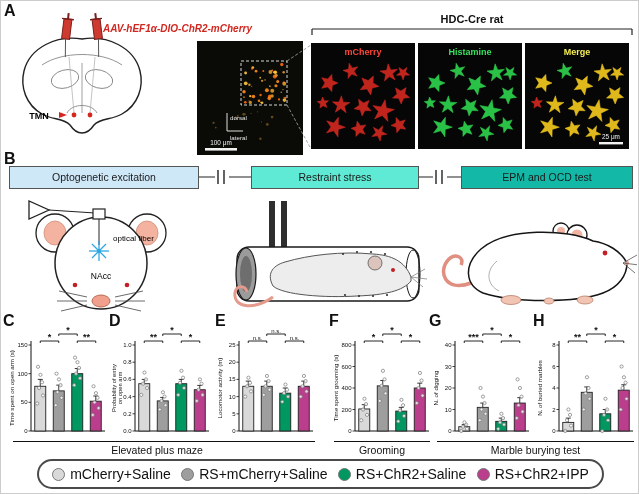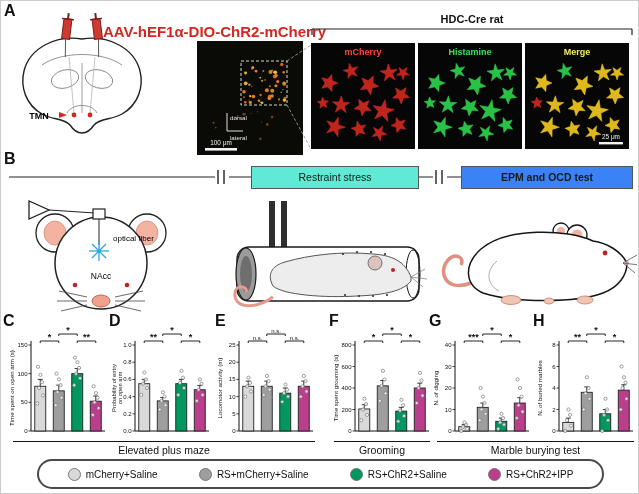--- a/index.html
+++ b/index.html
@@ -4,33 +4,33 @@
 <style>
   html,body{margin:0;padding:0;background:#fff;}
   .fig{position:relative;width:639px;height:494px;background:#fff;overflow:hidden;
        font-family:"Liberation Sans",sans-serif;color:#111;border:1px solid #ccc;box-sizing:border-box;}
   .plet{position:absolute;font-weight:700;font-size:16px;line-height:1;}
   .abs{position:absolute;}
   svg text{font-family:"Liberation Sans",sans-serif;}
   .fhead{font-size:9px;font-weight:700;text-anchor:middle;}
   .mlab{fill:#e8e8e8;font-size:6.2px;}
   .scaletxt{fill:#f2f2f2;font-size:6.4px;text-anchor:middle;}
-  .aav{position:absolute;left:102px;top:22px;font-size:15px;color:#d02820;font-weight:600;}
+  .aav{position:absolute;left:102px;top:22px;font-size:10px;color:#d02820;font-weight:600;font-style:italic;}
   .hdctitle{position:absolute;left:310px;top:12px;width:322px;text-align:center;font-size:11px;font-weight:bold;}
   .crecap{position:absolute;left:0px;top:138px;width:158px;text-align:center;font-size:11.5px;}
   .timeline{position:absolute;left:8px;top:164px;width:623px;height:26px;}
   .tlbox{position:absolute;top:1px;height:21px;border:1.5px solid #555;text-align:center;
          font-size:10.5px;line-height:21px;color:#1a1a1a;}
   .chart{position:absolute;top:326px;width:101px;height:112px;}
   .gline{position:absolute;top:440px;border-top:1.2px solid #111;height:0;}
   .gcap{position:absolute;top:443px;text-align:center;font-size:10.5px;}
   .legend{position:absolute;left:36px;top:458px;width:567px;height:30px;border:2px solid #4a4a4a;
           border-radius:15px;display:flex;align-items:center;justify-content:space-around;
           padding:0 8px;box-sizing:border-box;}
-  .leg-item{display:flex;align-items:center;gap:5px;font-size:10px;}
+  .leg-item{display:flex;align-items:center;gap:5px;font-size:14px;}
   .dot{width:11px;height:11px;border-radius:50%;border:1px solid #777;display:inline-block;}
 </style>
 </head>
 <body>
 
 <div class="fig">
 
   <span class="plet" style="left:3px;top:2px">A</span>
 
   <svg class="abs" style="left:6px;top:12px" width="150" height="124" viewBox="0 0 150 124">
@@ -214,22 +214,23 @@
   <div class="timeline">
     <svg width="623" height="26" style="position:absolute;left:0;top:0">
       <line x1="0" y1="12" x2="623" y2="12" stroke="#222" stroke-width="1.2"></line>
       <rect x="206" y="10" width="14" height="4" fill="#fff"></rect>
       <line x1="209" y1="5" x2="209" y2="19" stroke="#222" stroke-width="1.4"></line>
       <line x1="215" y1="5" x2="215" y2="19" stroke="#222" stroke-width="1.4"></line>
       <rect x="424" y="10" width="14" height="4" fill="#fff"></rect>
       <line x1="427" y1="5" x2="427" y2="19" stroke="#222" stroke-width="1.4"></line>
       <line x1="433" y1="5" x2="433" y2="19" stroke="#222" stroke-width="1.4"></line>
     </svg>
+    <div class="tlbox" style="left: 0px; width: 188px; background: rgb(207, 232, 248);">Optogenetic excitation</div>
     <div class="tlbox" style="left: 242px; width: 166px; background: #5eead4;">Restraint stress</div>
-    <div class="tlbox" style="left: 452px; width: 170px; background: #3b82f6; font-weight: bold;">EPM and OCD test</div>
+    <div class="tlbox" style="left: 452px; width: 170px; background: #14b8a6;">EPM and OCD test</div>
   </div>
 
   <svg class="abs" style="left:14px;top:196px" width="168" height="120" viewBox="0 0 168 120">
     <circle cx="40" cy="36" r="19" fill="#fff" stroke="#222" stroke-width="1.3"></circle>
     <ellipse cx="40" cy="36" rx="11" ry="12" fill="#f4b3a0" stroke="#cf8f78" stroke-width="0.8"></ellipse>
     <circle cx="132" cy="36" r="19" fill="#fff" stroke="#222" stroke-width="1.3"></circle>
     <ellipse cx="132" cy="36" rx="11" ry="12" fill="#f4b3a0" stroke="#cf8f78" stroke-width="0.8"></ellipse>
     <circle cx="86" cy="66" r="46" fill="#fff" stroke="#222" stroke-width="1.5"></circle>
     <path d="M 14,4 L 14,22 L 34,13 Z" fill="#fff" stroke="#222" stroke-width="1.3"></path>
     <line x1="34" y1="13" x2="80" y2="16" stroke="#222" stroke-width="1"></line>
@@ -673,21 +674,21 @@
         <text x="61" y="6" font-size="9" text-anchor="middle" fill="#111" font-weight="700">*</text>
         <line x1="70.25" y1="14" x2="88.75" y2="14" stroke="#111" stroke-width="0.9"></line>
         <line x1="70.25" y1="14" x2="70.25" y2="16" stroke="#111" stroke-width="0.9"></line>
         <line x1="88.75" y1="14" x2="88.75" y2="16" stroke="#111" stroke-width="0.9"></line>
         <text x="79.5" y="13" font-size="9" text-anchor="middle" fill="#111" font-weight="700">*</text>
       </svg></div>
 
   <div class="gline" style="left:12px;width:302px"></div>
   <div class="gline" style="left:333px;width:96px"></div>
   <div class="gline" style="left:436px;width:197px"></div>
-  <div class="gcap" style="left:12px;width:302px">Elevated plus maze</div>
+  <div class="gcap" style="left:5px;width:302px">Elevated plus maze</div>
   <div class="gcap" style="left:333px;width:96px">Grooming</div>
   <div class="gcap" style="left:436px;width:197px">Marble burying test</div>
 
   <div class="legend">
     <div class="leg-item">
       <span class="dot" style="background: rgb(217, 217, 217);"></span>
       <span>mCherry+Saline</span>
     </div>
     <div class="leg-item">
       <span class="dot" style="background: rgb(158, 158, 158);"></span>

